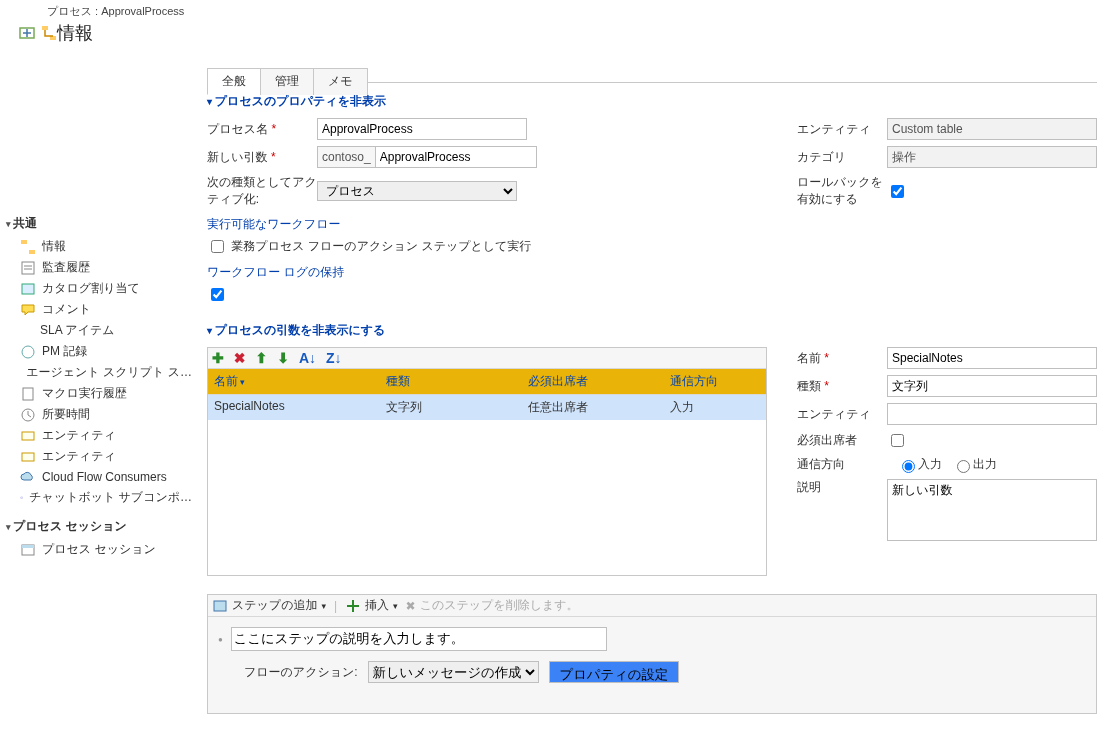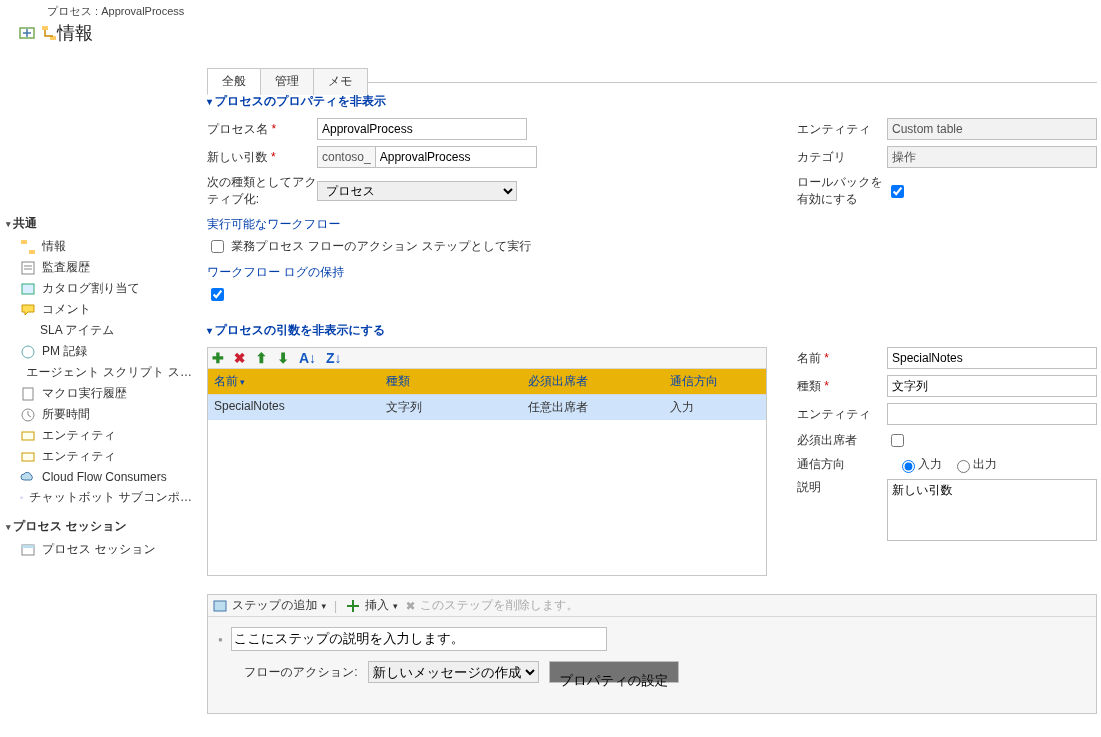--- a/index.html
+++ b/index.html
@@ -58,21 +58,21 @@
 .steps-bar{display:flex;align-items:center;gap:8px;padding:2px 4px;border-bottom:1px solid #d8d8d8;background:#f6f6f6}
 .steps-bar .btn{display:inline-flex;align-items:center;gap:4px;cursor:pointer}
 .steps-bar .sep{color:#bbb}
 .steps-bar .disabled{color:#aaa}
 .step-body{padding:10px 10px 30px 10px;background:#f6f6f6}
 .step-line{display:flex;align-items:center;gap:8px;margin-bottom:10px}
 .step-line .bullet{color:#999;font-size:8px}
 .step-line input[type=text]{flex:0 0 370px;height:20px;border:1px solid #bfbfbf;background:#fff}
 .step-sub{margin-left:26px;display:flex;align-items:center;gap:10px}
 .step-sub select{height:22px;border:1px solid #bfbfbf}
-.step-sub button{height:22px;border:1px solid #bfbfbf;background:#737373;cursor:pointer;padding:10px 10px}
+.step-sub button{height:22px;border:1px solid #bfbfbf;background:#3b82f6;cursor:pointer;padding:4px 10px}
 .ic{width:16px;height:16px;display:inline-block}
 svg{display:block}
 .small-icons{display:flex;gap:6px}
 </style>
 </head>
 <body>
 
 <div class="header">
   <div class="header-path">プロセス : ApprovalProcess</div>
   <div class="header-title">

